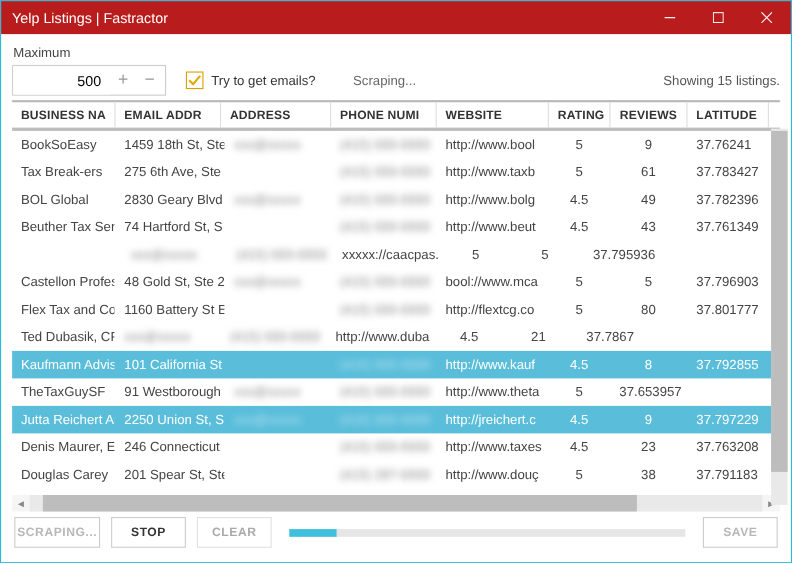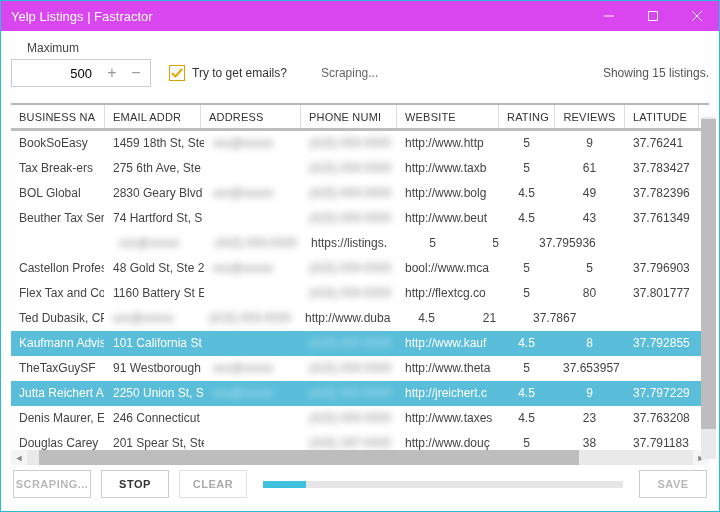--- a/index.html
+++ b/index.html
@@ -1,35 +1,35 @@
 <!DOCTYPE html>
 <html><head>
 <meta charset="utf-8">
 <style>
 *{box-sizing:border-box;margin:0;padding:0;font-family:"Segoe UI",Arial,sans-serif}
 body{background:#fff}
 .win{width:720px;height:512px;border:1px solid #29bcd8;position:relative;display:flex;flex-direction:column;overflow:hidden}
-.titlebar{height:30px;background:#d946ef;color:#fff;display:flex;align-items:center;padding:0 0 0 10px;font-size:13px}
+.titlebar{height:30px;background:#b91c1c;color:#fff;display:flex;align-items:center;padding:0 0 0 10px;font-size:13px}
 .titlebar .title{flex:1}
 .wbtn{width:44px;height:30px;display:flex;align-items:center;justify-content:center;color:#fff;opacity:.95}
 .wbtn svg{width:10px;height:10px;stroke:#fff;stroke-width:1;fill:none}
 .content{flex:1;padding:10px 10px 6px 10px;display:flex;flex-direction:column;min-height:0}
-.maxlabel{font-size:12px;color:#444;margin:0 0 4px 16px}
-.ctrlrow{display:flex;align-items:center;font-size:12px;color:#333;margin-bottom:16px}
+.maxlabel{font-size:12px;color:#444;margin:0 0 4px 1px}
+.ctrlrow{display:flex;align-items:center;font-size:12px;color:#333;margin-bottom:4px}
 .numwrap{display:flex;align-items:center;border:1px solid #ccc;height:28px;width:140px}
 .numwrap input{border:0;width:88px;height:100%;text-align:right;padding:0 8px;font-size:13px;outline:none}
 .stepbtn{width:24px;height:100%;display:flex;align-items:center;justify-content:center;color:#999;font-size:16px;font-weight:300}
 .chk{width:16px;height:16px;border:1px solid #d8a000;display:flex;align-items:center;justify-content:center;margin:0 7px 0 18px}
 .chk svg{width:12px;height:12px;stroke:#e6a800;stroke-width:2;fill:none}
 .status{margin-left:34px;color:#666}
 .spacer{flex:1}
 .showing{color:#555}
 .tablewrap{flex:1;border-top:2px solid #b9b9b9;min-height:0;display:flex;flex-direction:column}
 .thead{display:flex;height:26px;border-bottom:3px solid #bdbdbd}
-.th{font-size:11px;font-weight:400;color:#333;padding:6px 8px 4px 8px;border-right:1px solid #ddd;white-space:nowrap;overflow:hidden;letter-spacing:.2px}
+.th{font-size:11px;font-weight:700;color:#333;padding:6px 8px 4px 8px;border-right:1px solid #ddd;white-space:nowrap;overflow:hidden;letter-spacing:.2px}
 .tbody{flex:1;overflow:hidden}
 .tr{display:flex;height:25px;font-size:12px;color:#444}
 .tr.sel{background:#5abedb;color:#fff}
 .td{padding:5px 8px 4px 8px;white-space:nowrap;overflow:hidden;border-right:1px solid transparent}
 .td.blur{color:transparent;text-shadow:0 0 6px rgba(120,120,120,.85)}
 .tr.sel .td.blur{text-shadow:0 0 6px rgba(255,255,255,.6)}
 .c0{width:94px}.c1{width:100px}.c2{width:96px}.c3{width:96px}.c4{width:102px}.c5{width:56px}.c6{width:70px}.c7{width:74px}
 .th.c5,.th.c6,.td.c5,.td.c6{text-align:center}
 .hsb{height:15px;display:flex;align-items:center;background:#f5f5f5}
 .sbbtn{width:16px;height:15px;display:flex;align-items:center;justify-content:center;color:#888;font-size:9px}
@@ -99,21 +99,21 @@
           <div class="th c5">RATING</div>
           <div class="th c6">REVIEWS</div>
           <div class="th c7">LATITUDE</div>
         </div>
       <div class="tbody" id="tbody">
           <div class="tr">
             <div class="td c0">BookSoEasy</div>
             <div class="td c1">1459 18th St, Ste</div>
             <div class="td c2 blur">xxx@xxxxx</div>
             <div class="td c3 blur">(415) 000-0000</div>
-            <div class="td c4">http://www.http</div>
+            <div class="td c4">http://www.bool</div>
             <div class="td c5">5</div>
             <div class="td c6">9</div>
             <div class="td c7">37.76241</div>
           </div>
           <div class="tr">
             <div class="td c0">Tax Break-ers</div>
             <div class="td c1">275 6th Ave, Ste</div>
             <div class="td c2 blur"></div>
             <div class="td c3 blur">(415) 000-0000</div>
             <div class="td c4">http://www.taxb</div>
@@ -138,21 +138,21 @@
             <div class="td c3 blur">(415) 000-0000</div>
             <div class="td c4">http://www.beut</div>
             <div class="td c5">4.5</div>
             <div class="td c6">43</div>
             <div class="td c7">37.761349</div>
           </div>
           <div class="tr">
             <div class="td c1"></div>
             <div class="td c2 blur">xxx@xxxxx</div>
             <div class="td c3 blur">(415) 000-0000</div>
-            <div class="td c4">https://listings.</div>
+            <div class="td c4">xxxxx://caacpas.</div>
             <div class="td c5">5</div>
             <div class="td c6">5</div>
             <div class="td c7">37.795936</div>
           </div>
           <div class="tr">
             <div class="td c0">Castellon Profes</div>
             <div class="td c1">48 Gold St, Ste 2</div>
             <div class="td c2 blur">xxx@xxxxx</div>
             <div class="td c3 blur">(415) 000-0000</div>
             <div class="td c4">bool://www.mca</div>

